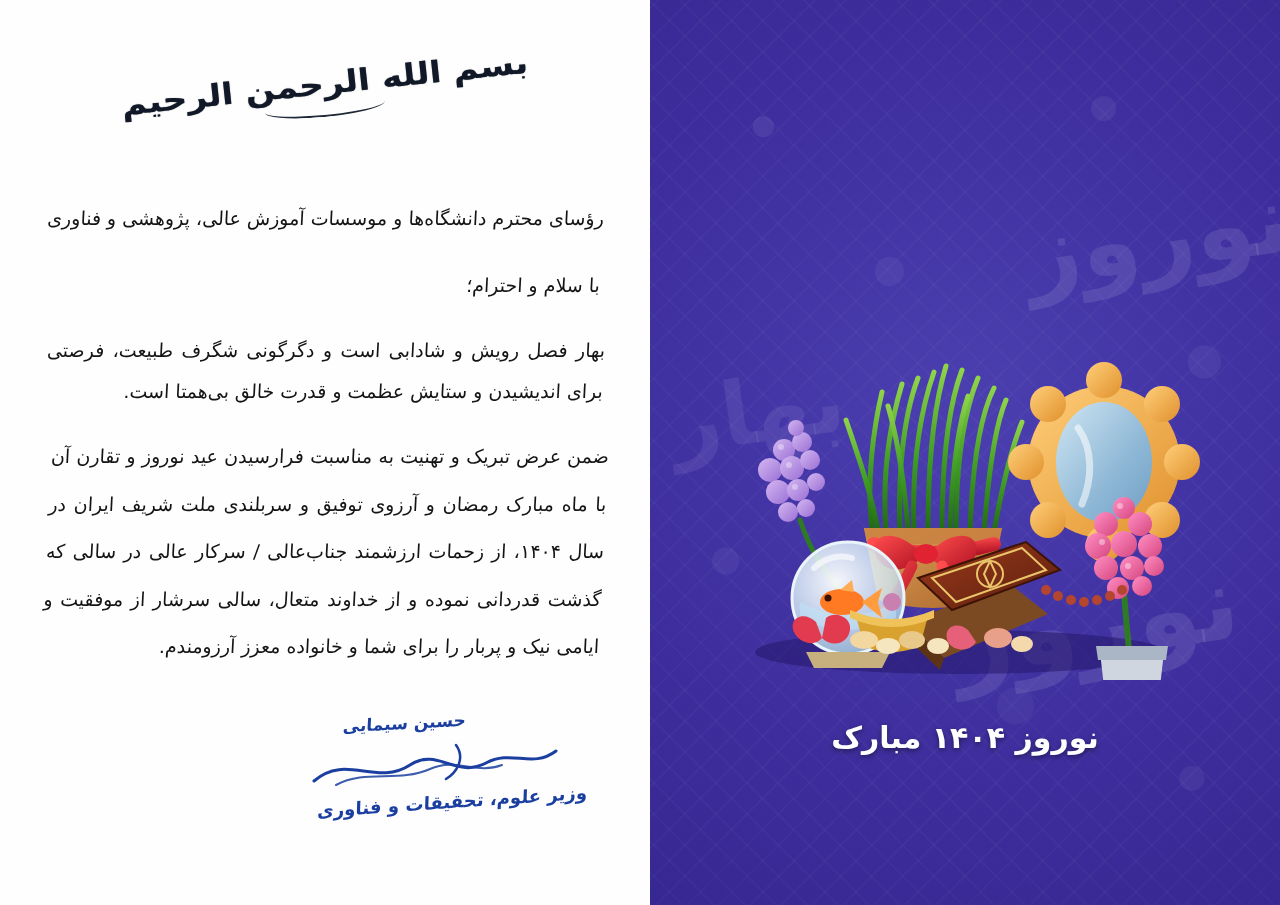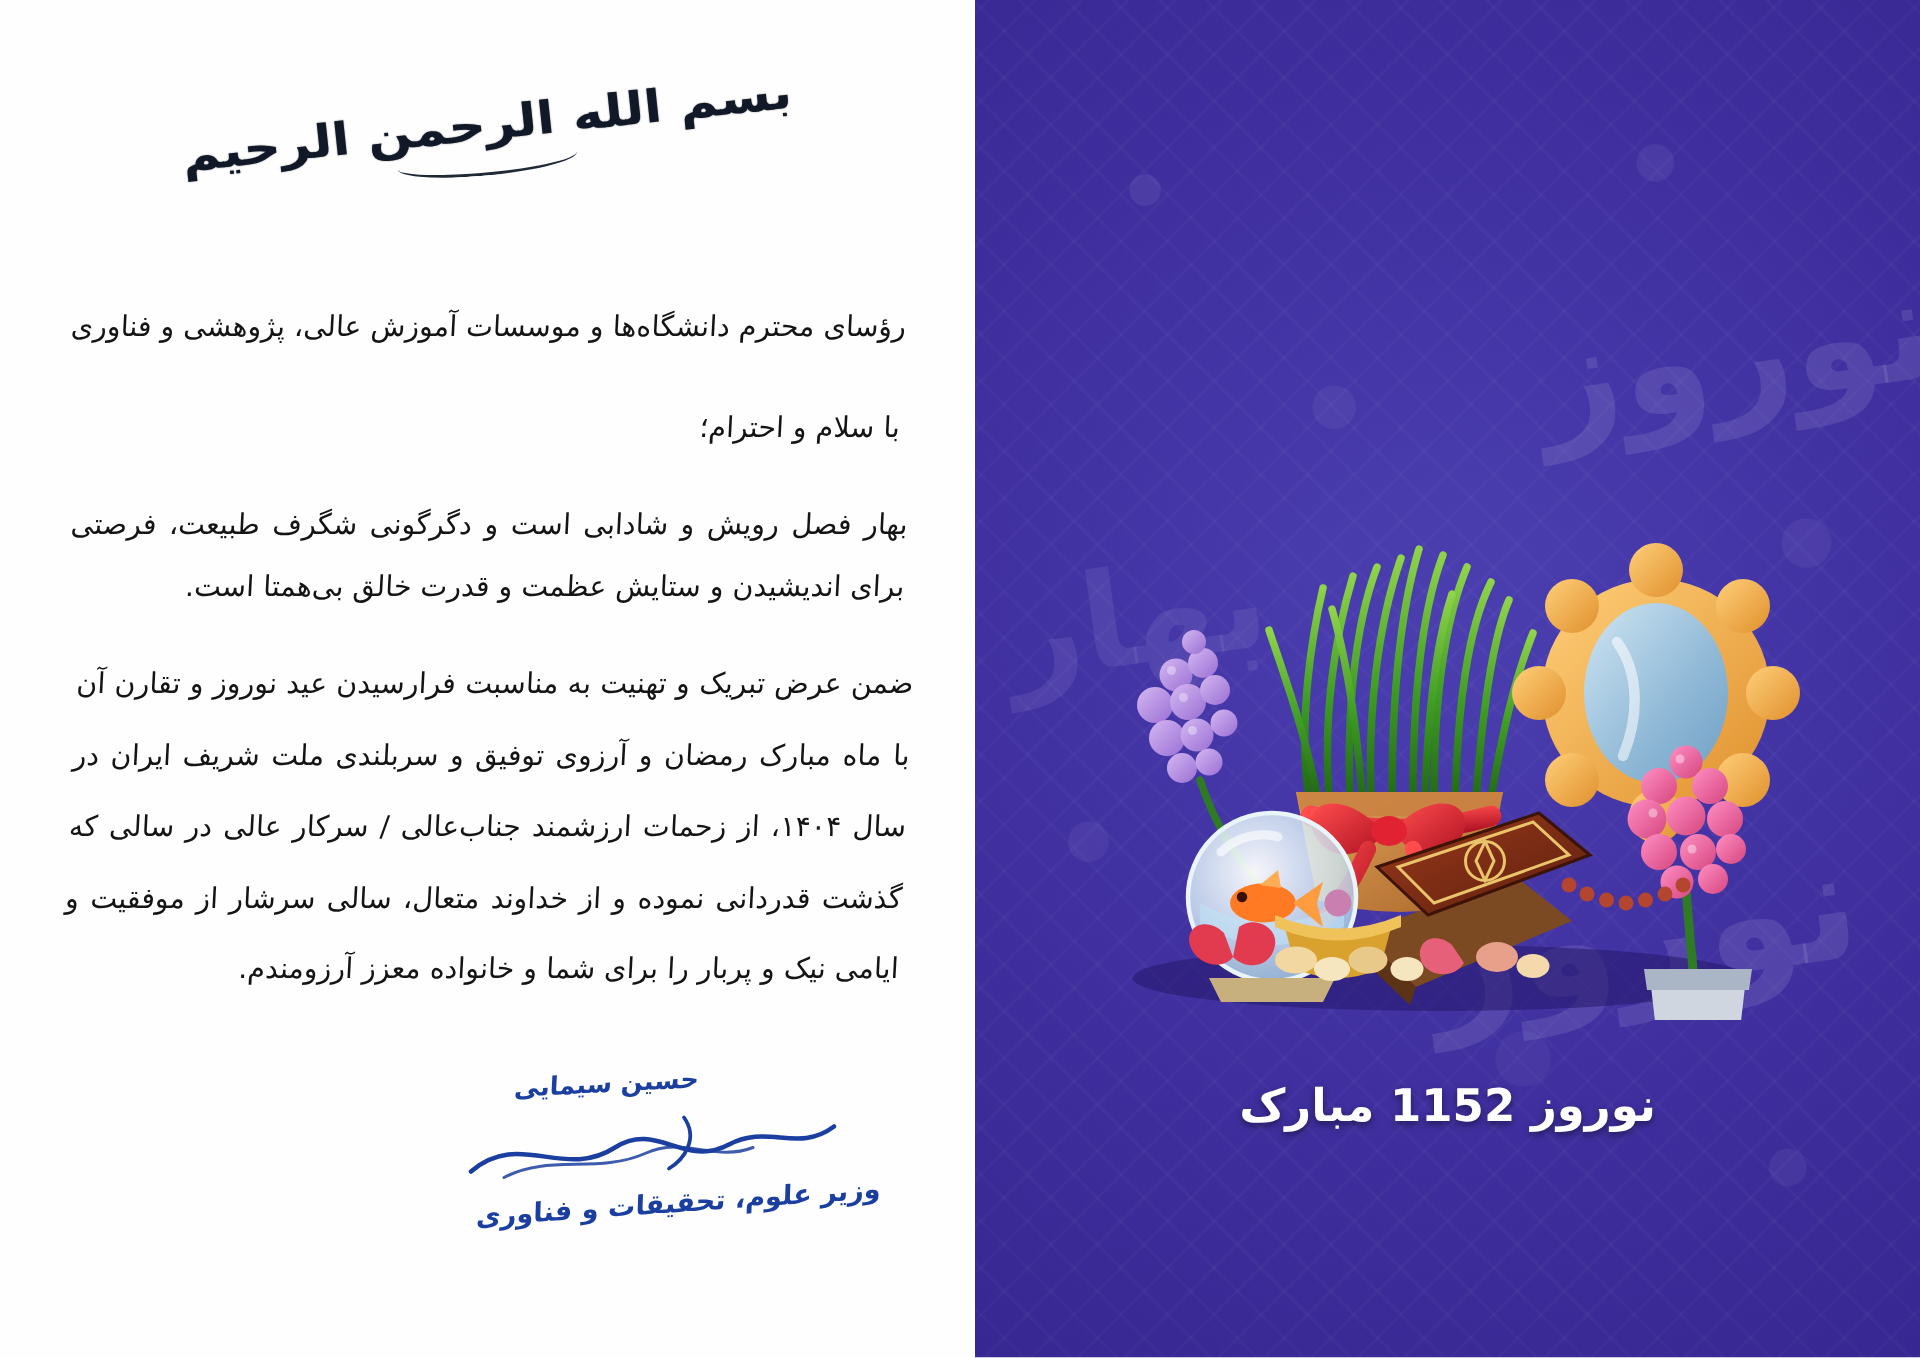--- a/index.html
+++ b/index.html
@@ -409,16 +409,16 @@
           <ellipse cx="238" cy="346" rx="12" ry="8" fill="#f6e6bf"></ellipse>
           <ellipse cx="262" cy="340" rx="13" ry="9" fill="#e9c98a"></ellipse>
           <ellipse cx="288" cy="346" rx="11" ry="8" fill="#f6e6bf"></ellipse>
           <path d="M318 330 C 306 320, 292 328, 298 342 C 304 352, 320 352, 326 342 Z" fill="#e7607a"></path>
           <ellipse cx="348" cy="338" rx="14" ry="10" fill="#e8a08a"></ellipse>
           <ellipse cx="372" cy="344" rx="11" ry="8" fill="#f3d9ac"></ellipse>
         </g>
       </svg>
     </div>
 
-    <div class="greeting-art">نوروز 1152 مبارک</div>
+    <div class="greeting-art">نوروز ۱۴۰۴ مبارک</div>
   </div>
 
 </div>
 
 </body></html>

